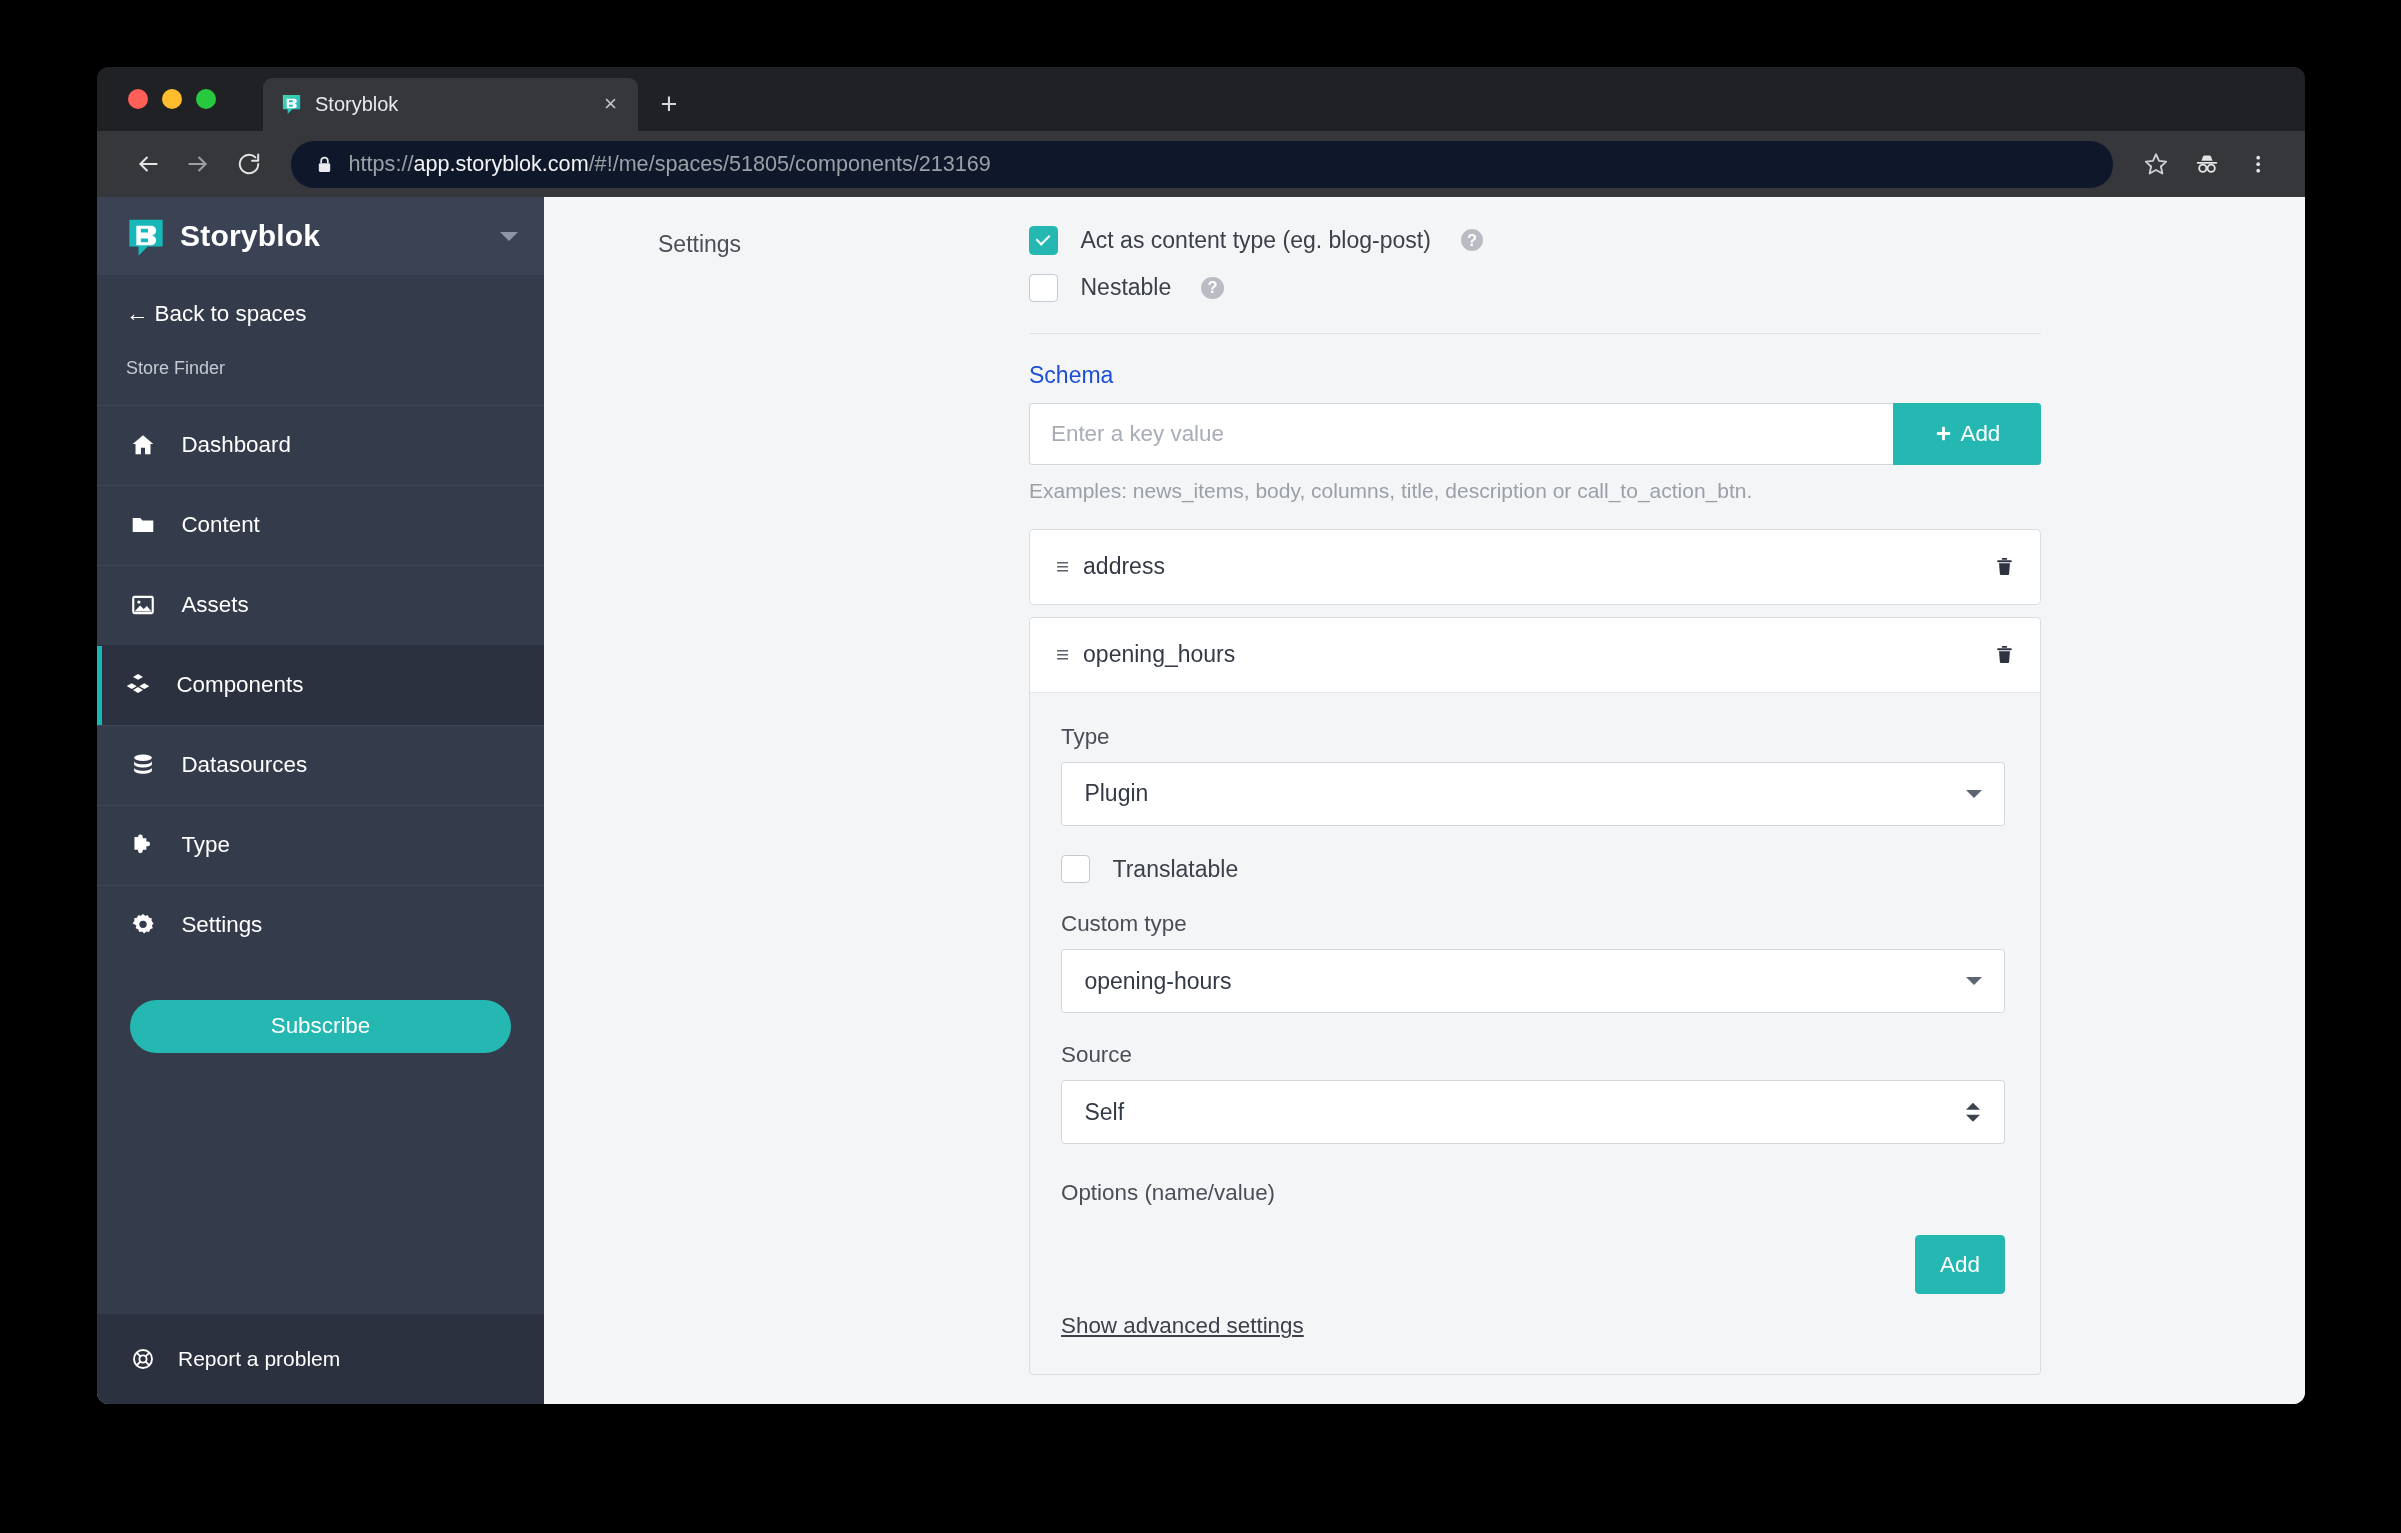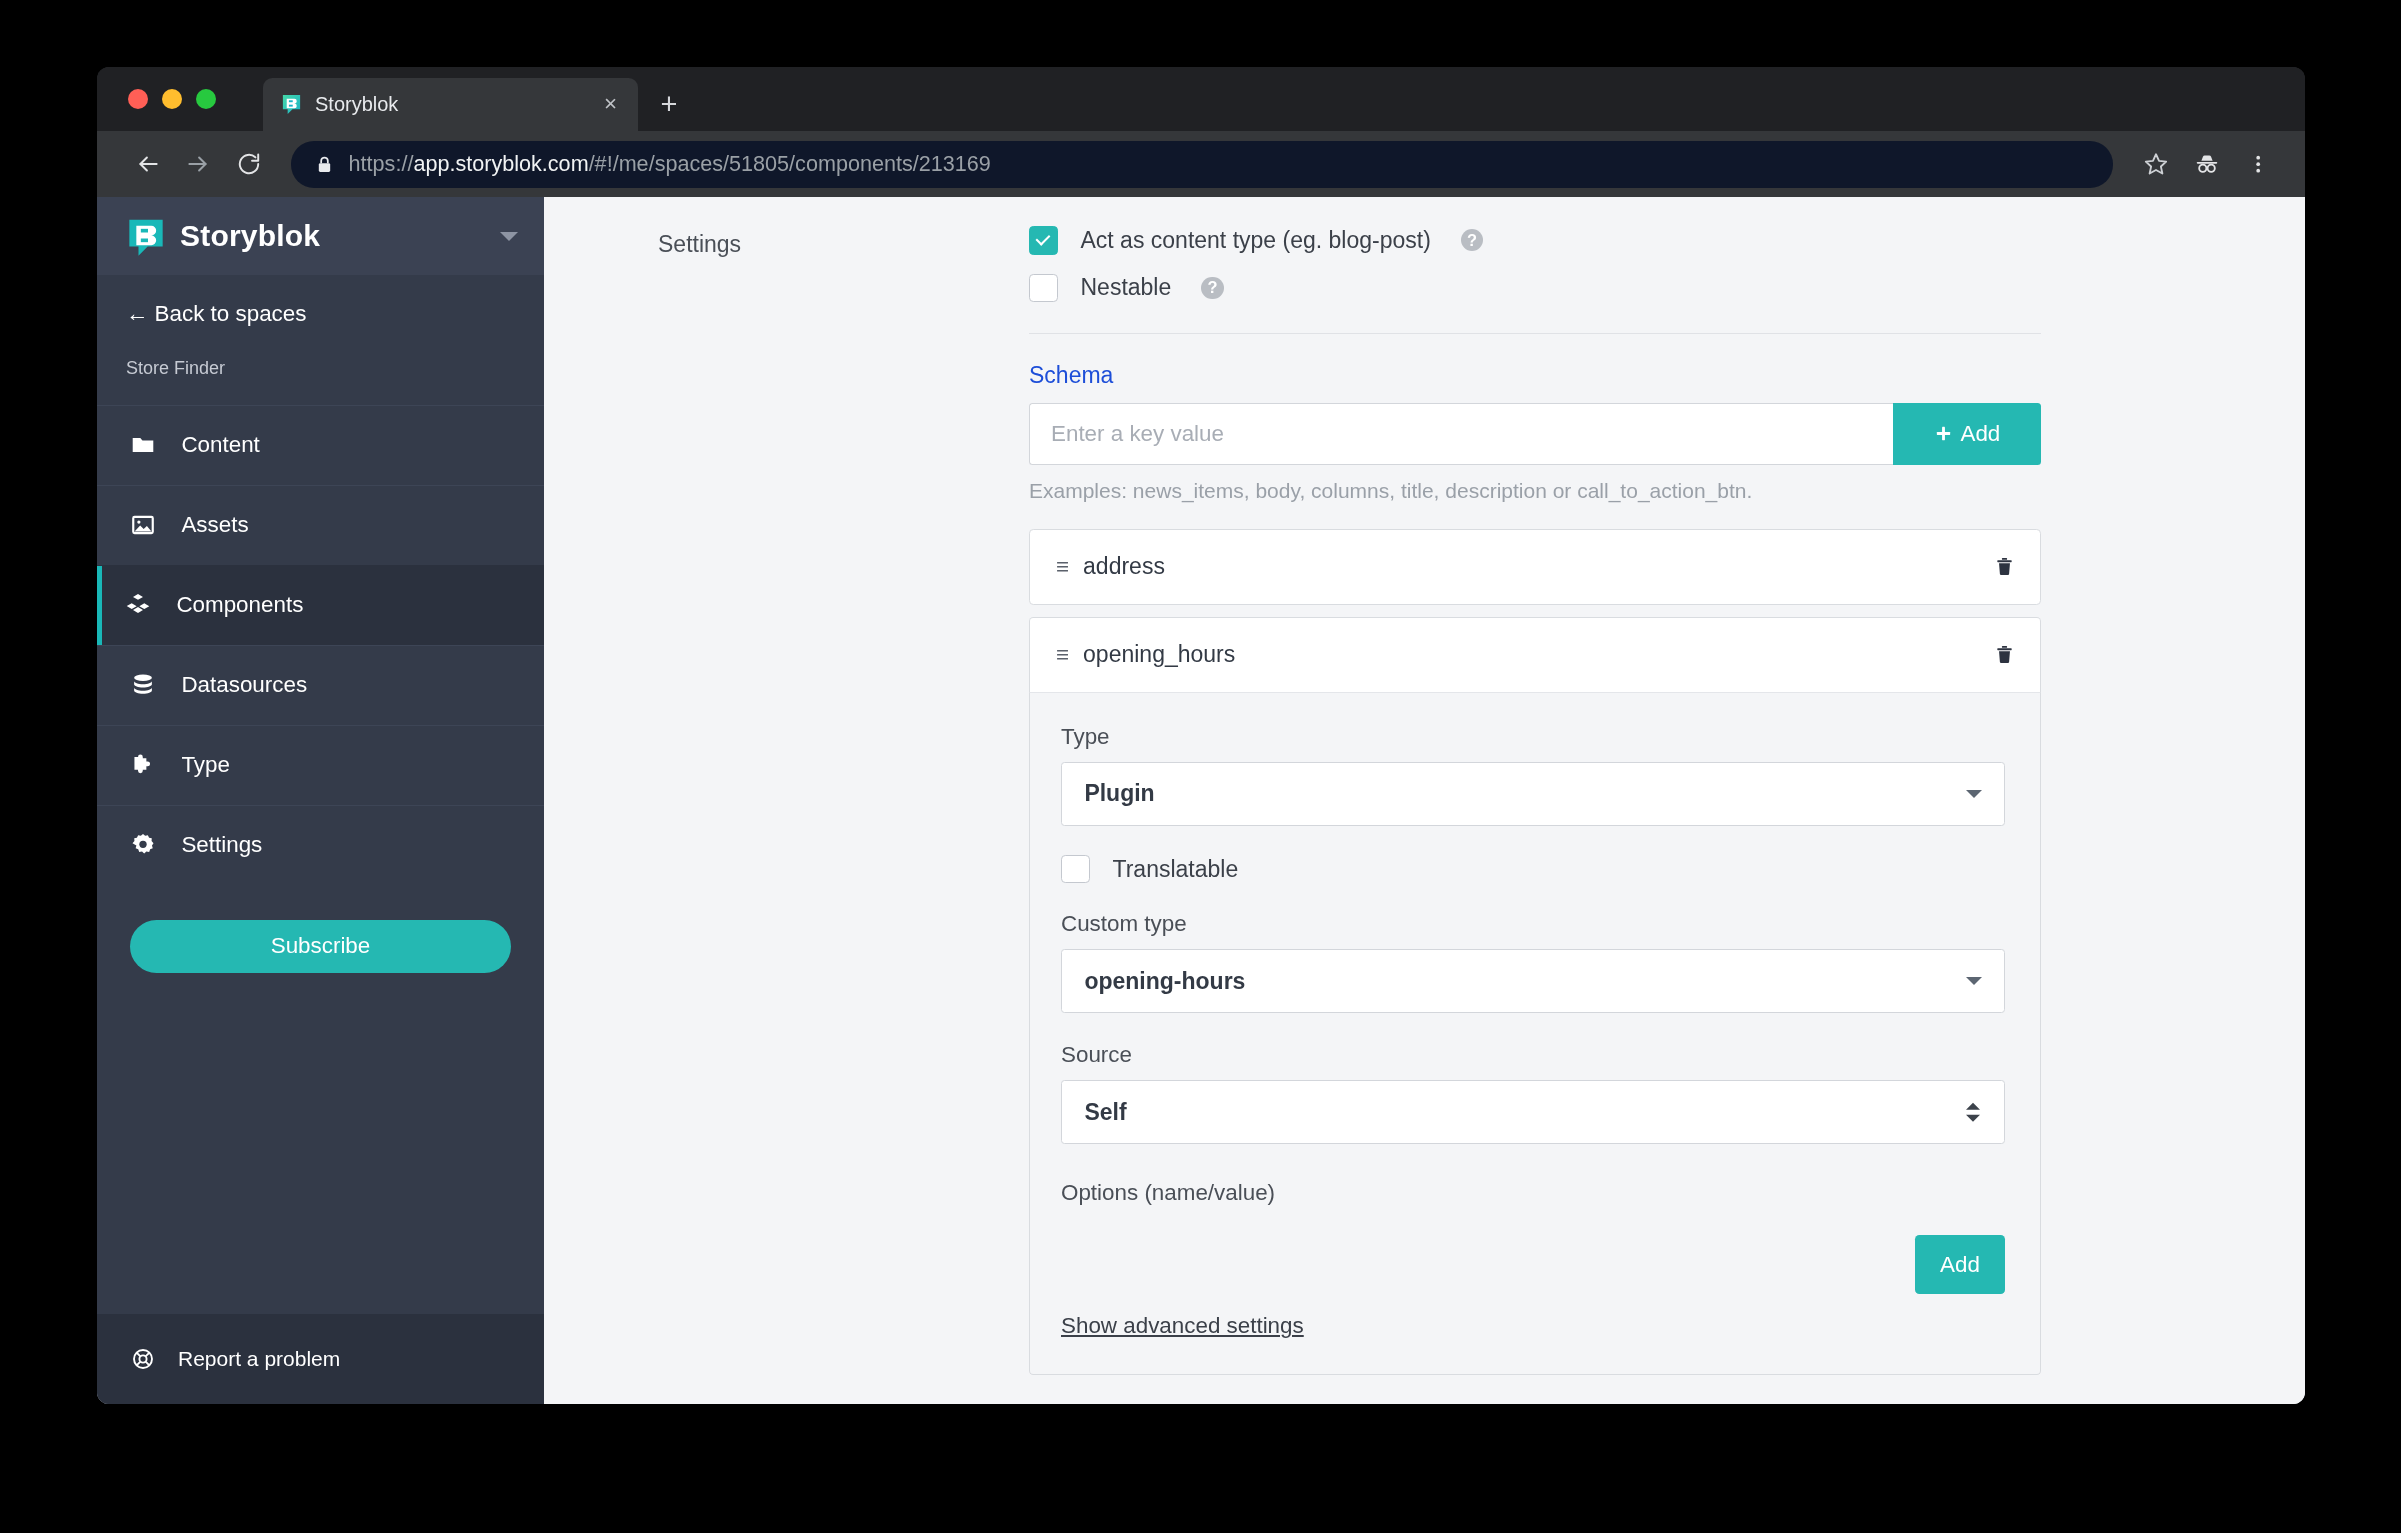--- a/index.html
+++ b/index.html
@@ -316,21 +316,20 @@
   .select-box {
     position: relative;
     width: 100%; height: 64px;
     background: #fff; border: 0.9px solid #d3d6db;
     border-radius: 3.5px;
     display: flex; align-items: center;
     padding: 0 47px 0 22.4px;
     font-size: 23px; color: #333a45;
     cursor: pointer;
     margin-bottom: 29px;
-    font-weight: bold;
   }
   .caret-down {
     position: absolute; right: 22.4px; top: 50%;
     width: 0; height: 0;
     border-left: 8.6px solid transparent;
     border-right: 8.6px solid transparent;
     border-top: 8.6px solid #5c6672;
     transform: translateY(-50%);
   }
   .caret-updown {
@@ -457,20 +456,28 @@
         <span class="brand-name">Storyblok</span>
         <span class="brand-caret"></span>
       </div>
 
       <div class="sb-back">← Back to spaces</div>
       <div class="sb-space">Store Finder</div>
 
       <div class="sb-item">
         <span class="sb-icon">
           <svg width="26" height="26" viewBox="0 0 24 24" fill="#fff">
+              <path d="M12 3L2.5 11h2.6v9.5h5v-6h3.8v6h5V11h2.6z"></path>
+            </svg>
+        </span>
+        <span>Dashboard</span>
+      </div>
+      <div class="sb-item">
+        <span class="sb-icon">
+          <svg width="26" height="26" viewBox="0 0 24 24" fill="#fff">
               <path d="M2.5 5.5h7l2 2.3h10v10.7h-19z"></path>
             </svg>
         </span>
         <span>Content</span>
       </div>
       <div class="sb-item">
         <span class="sb-icon">
           <svg width="26" height="26" viewBox="0 0 24 24" fill="none" stroke="#fff" stroke-width="2">
               <rect x="3" y="4.5" width="18" height="15" rx="1.2"></rect>
               <circle cx="8.2" cy="9.3" r="1.5" fill="#fff" stroke="none"></circle>

